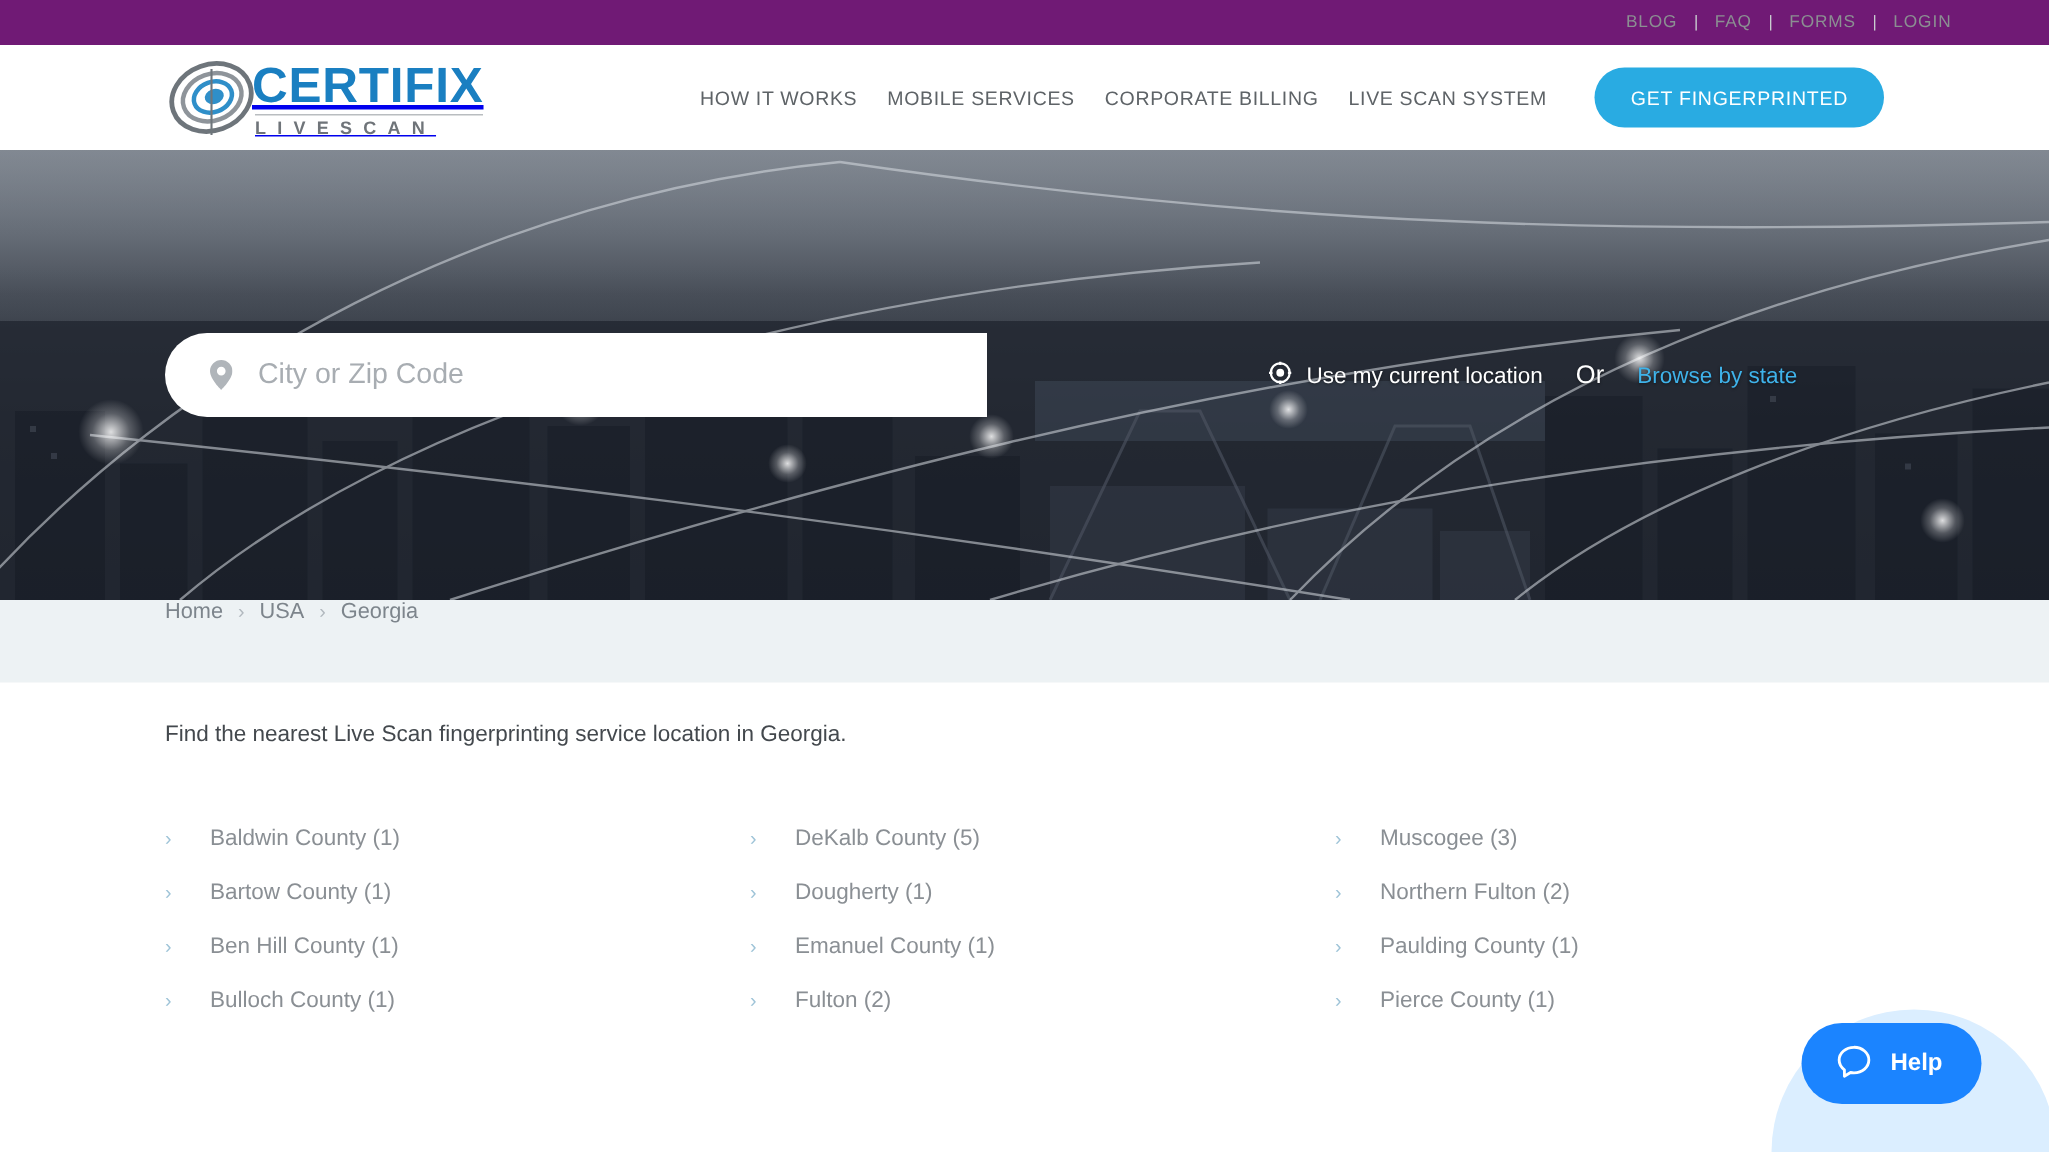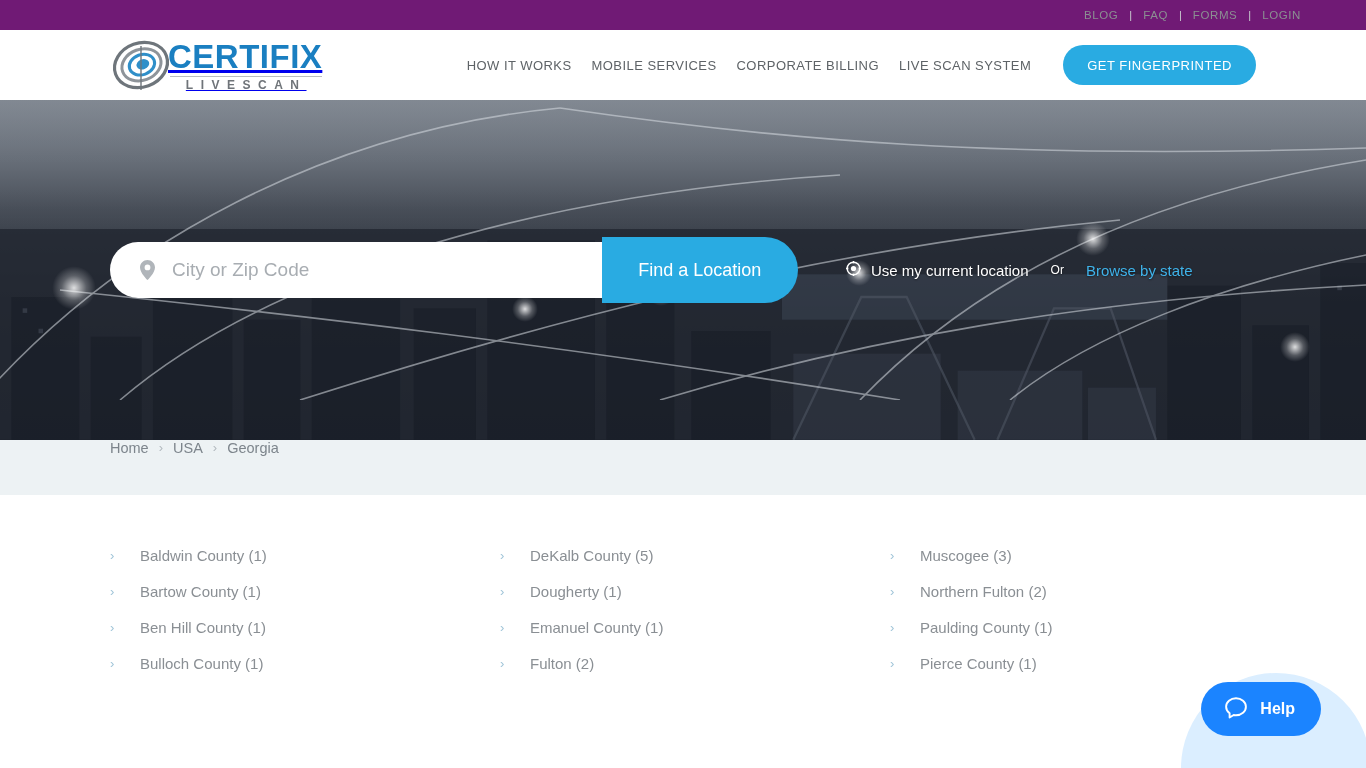--- a/index.html
+++ b/index.html
@@ -33,21 +33,21 @@
   .header {
     height: 70px;
     background: #ffffff;
     display: flex;
     align-items: center;
     padding: 0 110px;
     position: relative;
   }
   .logo { display: flex; align-items: center; gap: 0px; }
   .logo-mark { width: 62px; height: 62px; flex: 0 0 62px; position: relative; }
-  .logo-text { display: flex; flex-direction: column; margin-left: -4px; text-align: center; }
+  .logo-text { display: flex; flex-direction: column; margin-left: -4px; }
   .logo-certifix {
     font-size: 33px; font-weight: bold; letter-spacing: .5px;
     color: #1a7fc1; line-height: 1;
   }
   .logo-rule { height: 1px; background: #b9bdc0; margin: 3px 0 2px 2px; }
   .logo-livescan {
     font-size: 12px; font-weight: bold; letter-spacing: 7.5px;
     color: #6f7479; line-height: 1; padding-left: 2px;
   }
 
@@ -77,21 +77,21 @@
     font-size: 13px;
     font-family: inherit;
     letter-spacing: .5px;
     cursor: pointer;
     white-space: nowrap;
   }
 
   
   .hero {
     position: relative;
-    height: 340px;
+    height: 300px;
     overflow: hidden;
     background: #701a75;
   }
   .hero-photo {
     position: absolute; inset: 0;
     background:
       linear-gradient(180deg, rgba(120,128,138,.55) 0%, rgba(58,64,74,.25) 32%, rgba(24,28,36,.05) 60%, rgba(16,20,27,.15) 100%),
       linear-gradient(180deg, #8d939c 0%, #6e757f 16%, #3c424c 40%, #252a33 62%, #1b2028 100%);
   }
   .hero-city {
@@ -158,21 +158,21 @@
   .hero-options {
     display: flex; align-items: center;
     margin-left: 48px;
     color: #ffffff;
   }
   .geo-link {
     display: flex; align-items: center; gap: 10px;
     color: #ffffff; font-size: 15px; text-decoration: none;
     text-shadow: 0 1px 2px rgba(0,0,0,.45);
   }
-  .or-text { margin: 0 22px; font-size: 12px; text-shadow: 0 1px 2px rgba(0,0,0,.45); }
+  .or-text { margin: 0 22px; font-size: 17px; text-shadow: 0 1px 2px rgba(0,0,0,.45); }
   .browse-link {
     color: #3fb3ea; font-size: 15px; text-decoration: none;
     text-shadow: 0 1px 2px rgba(0,0,0,.45);
   }
 
   
   .breadcrumb-band {
     height: 55px;
     background: #edf2f4;
     display: flex; align-items: flex-start;
@@ -353,21 +353,20 @@
   <div class="hero-inner">
     <div class="searchbar">
       <div class="search-field">
         <span class="pin-icon">
           <svg width="15" height="20" viewBox="0 0 15 20">
             <path d="M7.5 0C3.4 0 0 3.3 0 7.4 0 12.9 7.5 20 7.5 20S15 12.9 15 7.4C15 3.3 11.6 0 7.5 0zm0 10.3a2.9 2.9 0 110-5.8 2.9 2.9 0 010 5.8z" fill="#b0b5ba"></path>
           </svg>
         </span>
         <input class="search-input" type="text" placeholder="City or Zip Code" style="">
       </div>
-      <button class="find-button">Find a Location</button>
     </div>
 
     <div class="hero-options">
       <a class="geo-link" href="#">
         <span>
           <svg width="15" height="15" viewBox="0 0 15 15">
             <circle cx="7.5" cy="7.5" r="6.3" fill="none" stroke="#ffffff" stroke-width="1.5"></circle>
             <circle cx="7.5" cy="7.5" r="2.6" fill="#ffffff"></circle>
             <line x1="7.5" y1="0" x2="7.5" y2="2.4" stroke="#ffffff" stroke-width="1.5"></line>
             <line x1="7.5" y1="12.6" x2="7.5" y2="15" stroke="#ffffff" stroke-width="1.5"></line>
@@ -386,20 +385,21 @@
 
 <div class="breadcrumb-band">
   <a class="crumb" href="#">Home</a>
   <span class="crumb-sep">›</span>
   <a class="crumb" href="#">USA</a>
   <span class="crumb-sep">›</span>
   <span class="crumb-current">Georgia</span>
 </div>
 
 <div class="main">
+  <p class="page-desc">Find the nearest Live Scan fingerprinting service location in Georgia.</p>
 
   <div class="county-grid">
 
     <div>
       <div class="county-item">
         <span class="chevron">›</span>
         <a class="county-link" href="#">Baldwin County (1)</a>
       </div>
       <div class="county-item">
         <span class="chevron">›</span>

